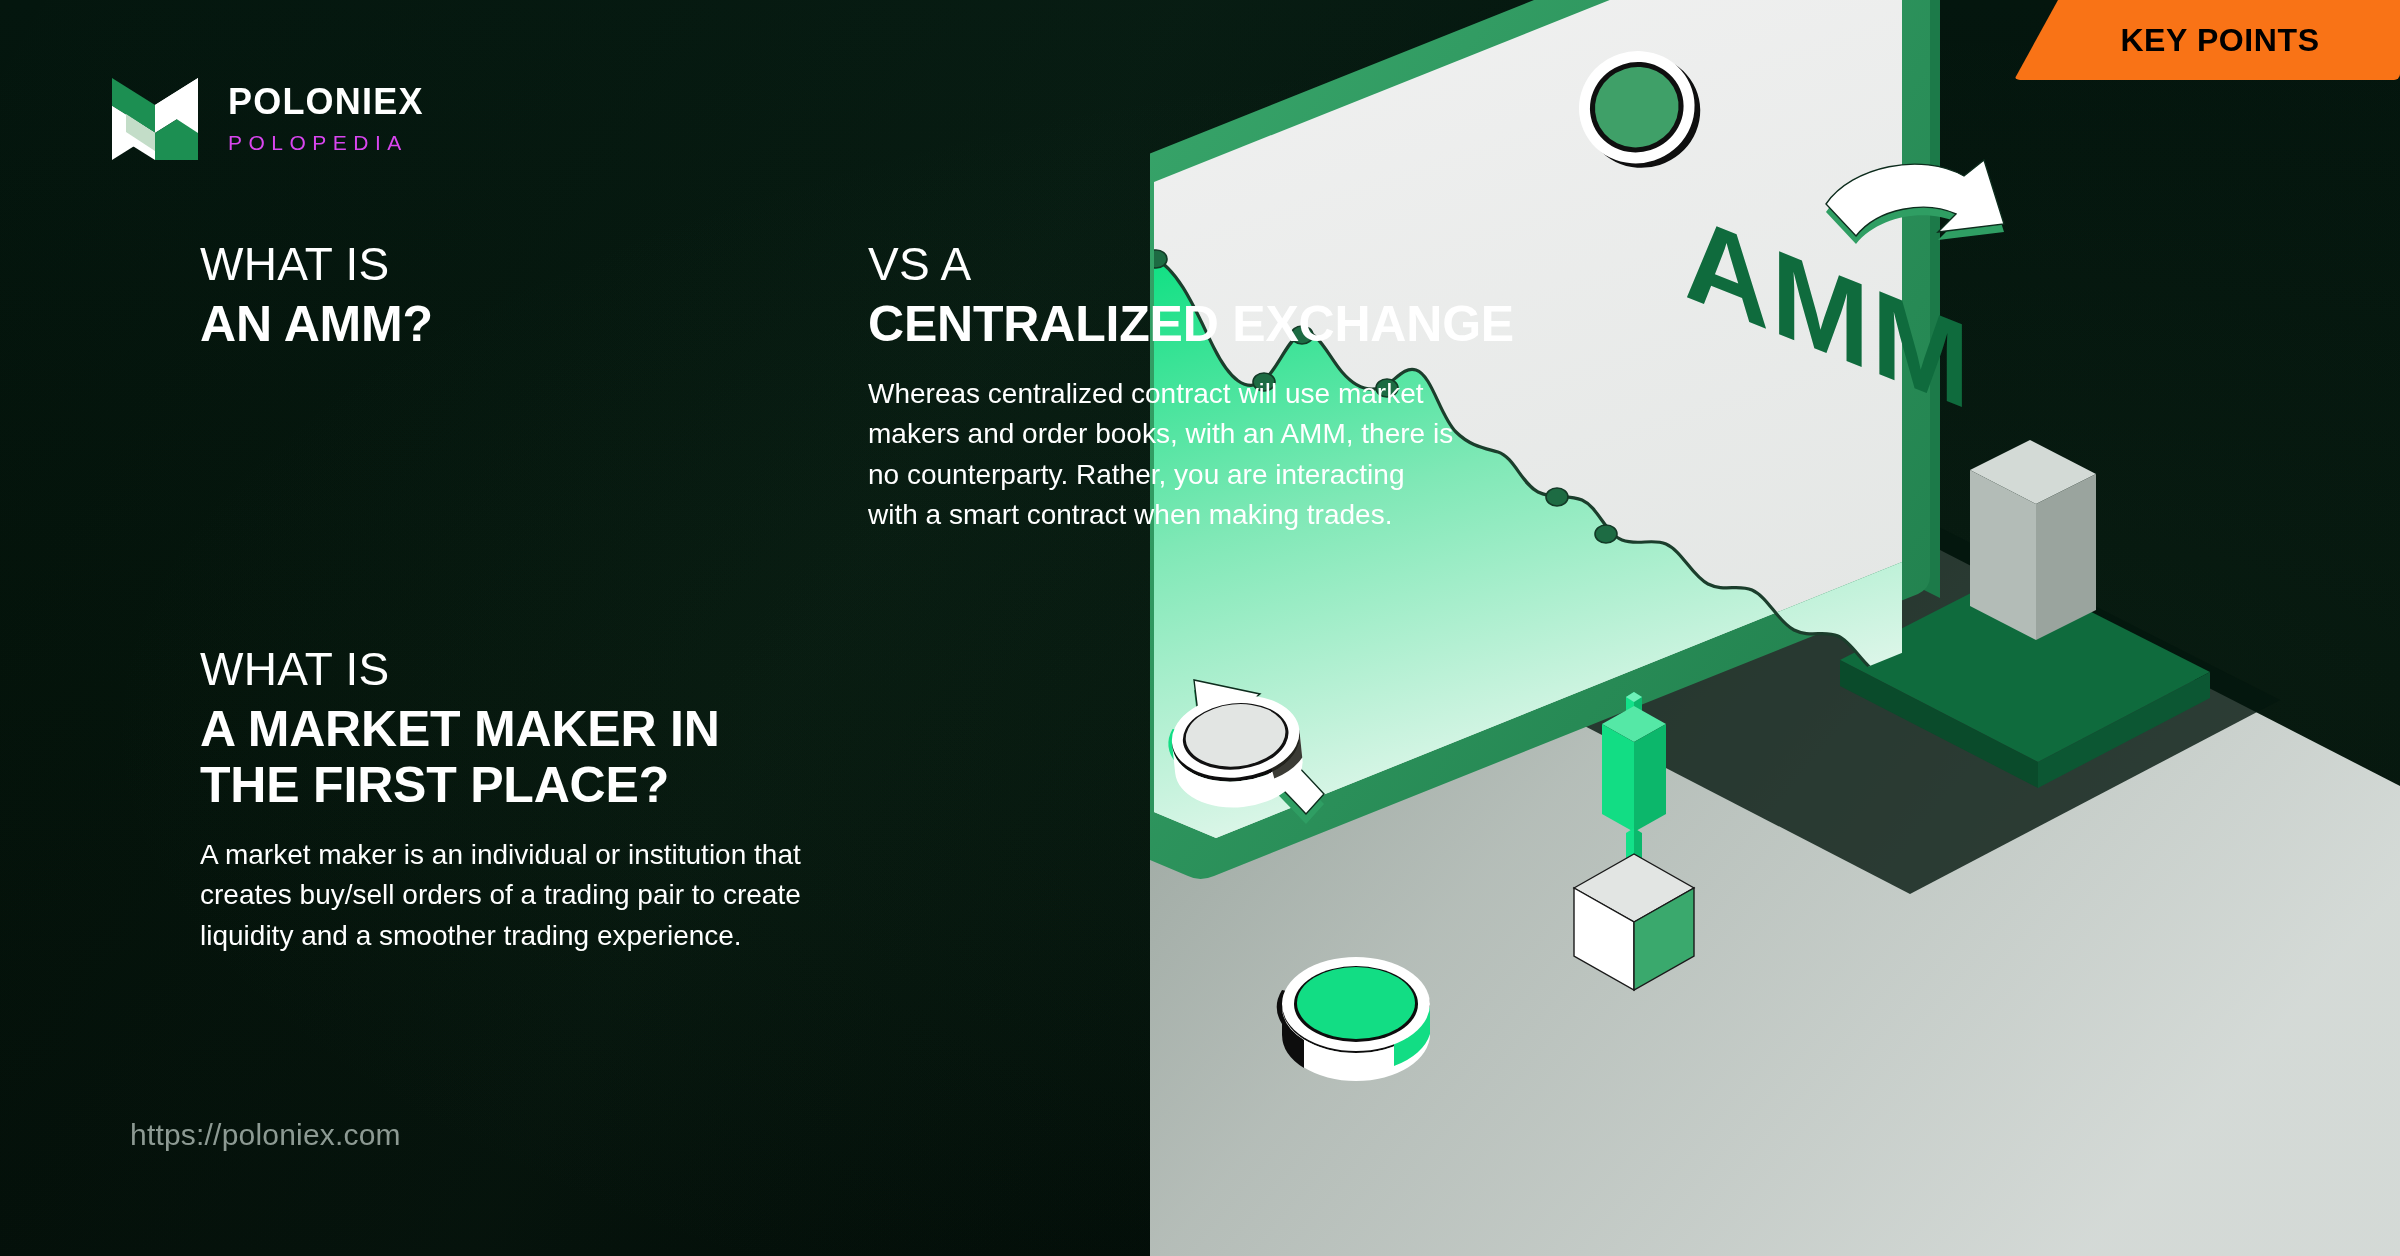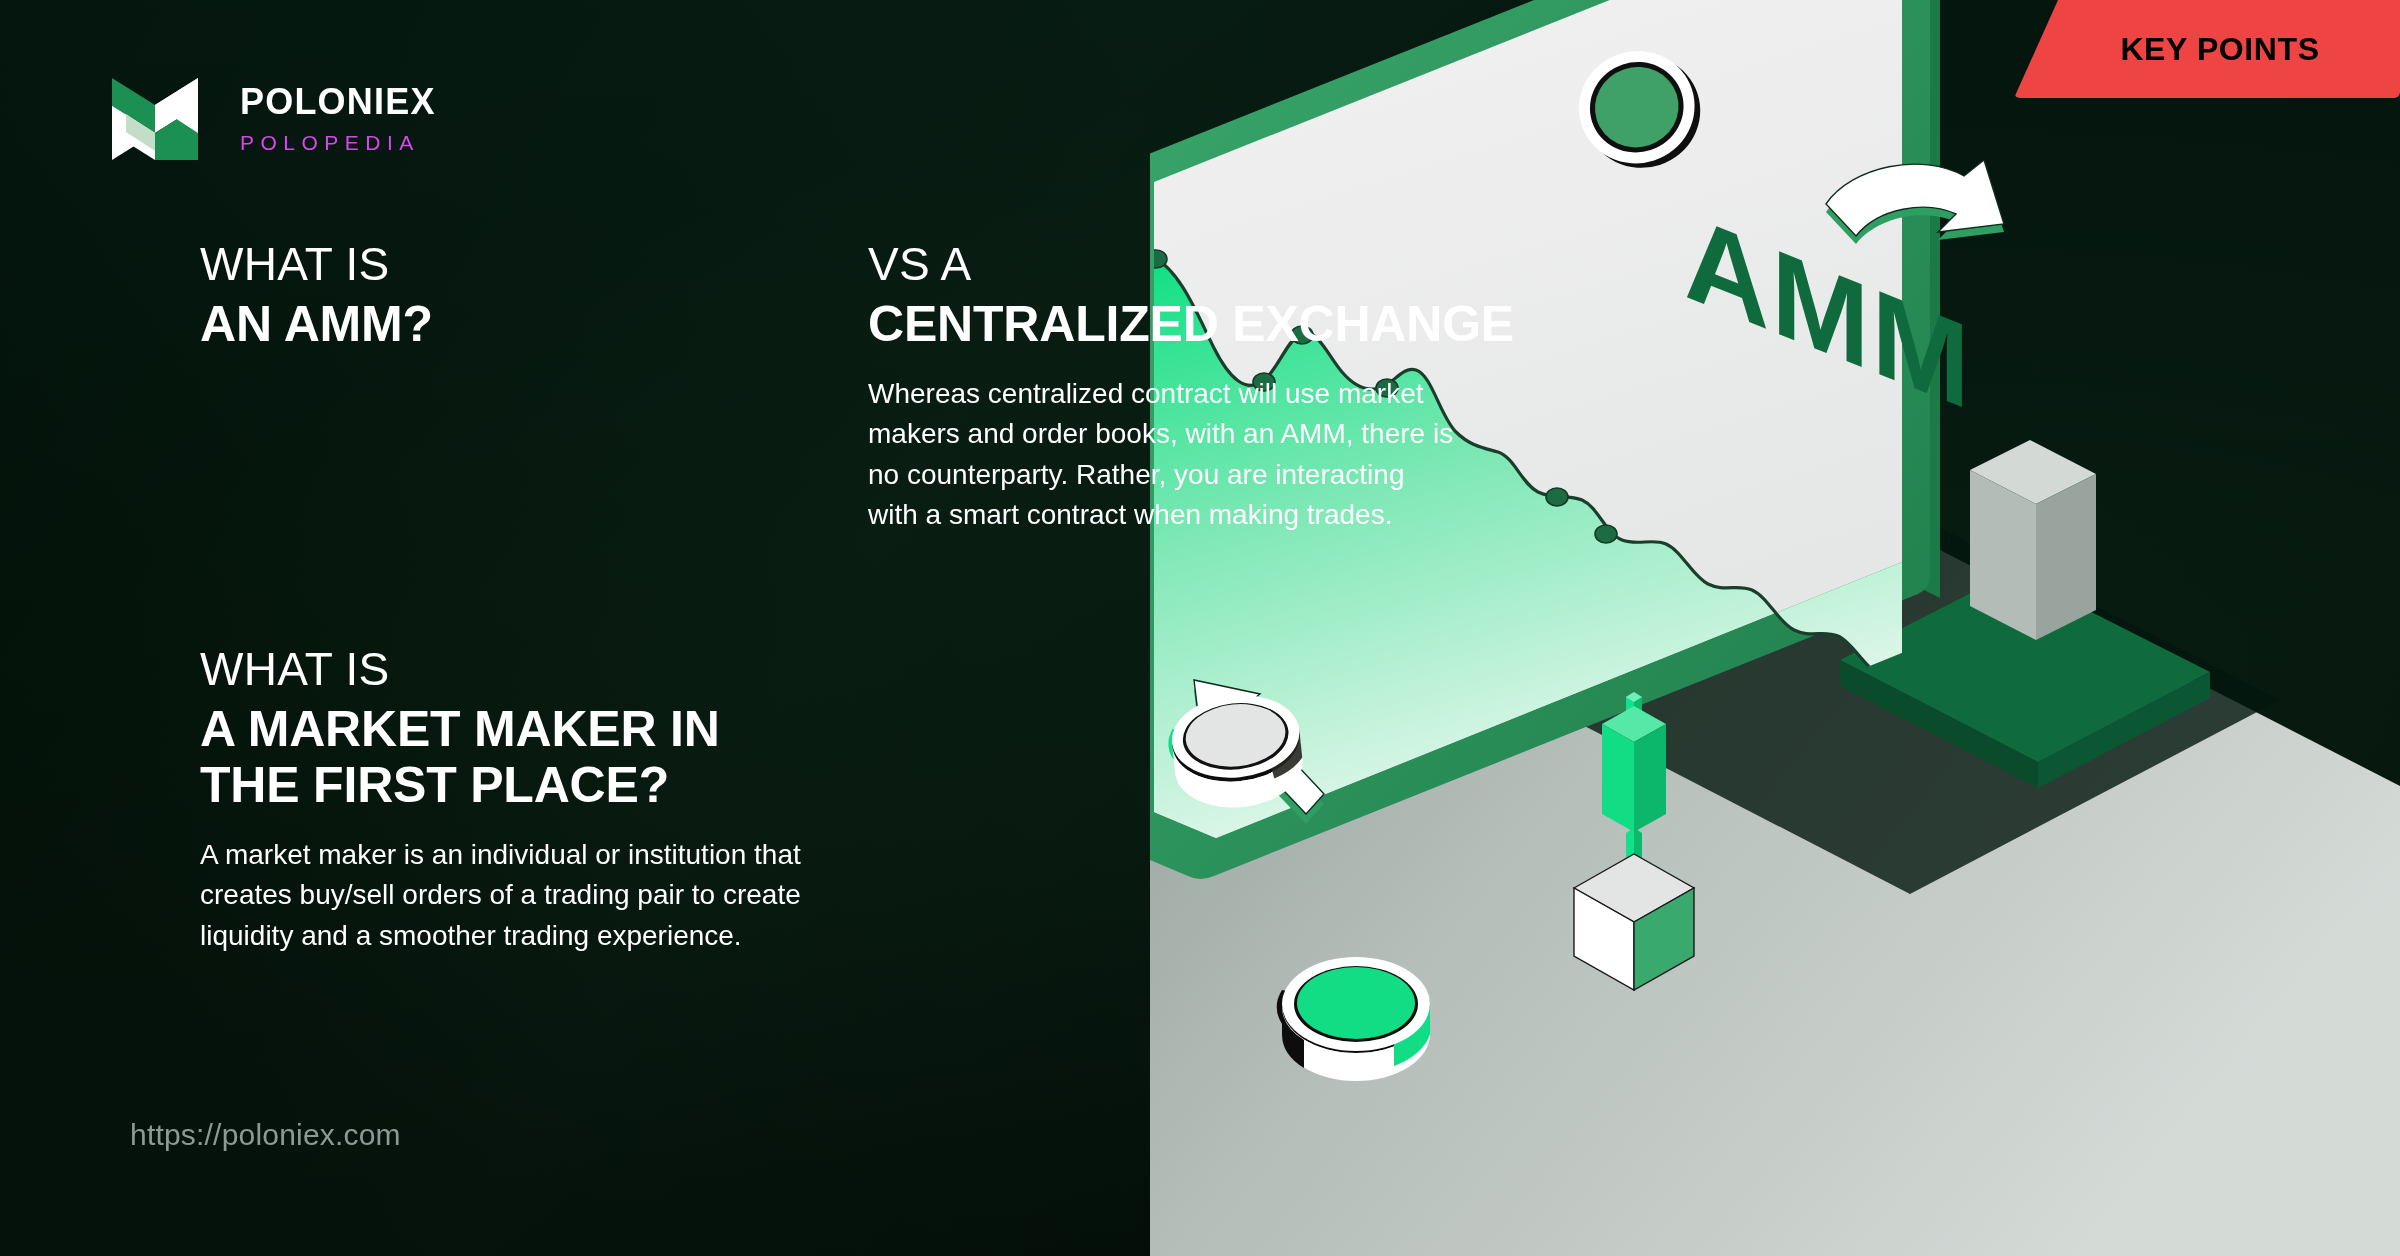--- a/index.html
+++ b/index.html
@@ -24,41 +24,41 @@
       linear-gradient(120deg, rgba(255,255,255,0.00) 0%, rgba(70,140,100,0.055) 38%, rgba(255,255,255,0.00) 62%),
       radial-gradient(120% 90% at 78% 58%, rgba(60,130,95,0.10) 0%, rgba(0,0,0,0) 62%),
       linear-gradient(180deg, #04160e 0%, #031109 55%, #020c07 100%);
     pointer-events: none;
   }
 
   
   #key-points {
     position: absolute;
     top: 0; right: 0;
-    width: 386px; height: 98px;
-    background: #ef4444;
+    width: 386px; height: 80px;
+    background: #f97316;
     clip-path: polygon(44px 0, 100% 0, 100% 100%, 0 100%);
     border-bottom-left-radius: 6px;
     border-bottom-right-radius: 6px;
     display: flex; align-items: center; justify-content: center;
     padding-left: 26px;
     box-sizing: border-box;
   }
   #key-points .kp-text {
     color: #000;
     font-size: 32px;
     font-weight: bold;
     letter-spacing: 0.6px;
   }
 
   
   #logo-block {
     position: absolute;
     left: 112px; top: 78px;
-    display: flex; align-items: flex-start; gap: 42px;
+    display: flex; align-items: flex-start; gap: 30px;
   }
   #logo-mark { width: 86px; height: 82px; display: block; }
   #logo-words { padding-top: 6px; }
   #logo-wordmark {
     color: #fff; font-size: 36px; font-weight: bold;
     letter-spacing: 1.2px; line-height: 1;
   }
   #logo-sub {
     color: #d946ef; font-size: 21px; letter-spacing: 6.5px;
     line-height: 1; margin-top: 12px; font-weight: 400;

